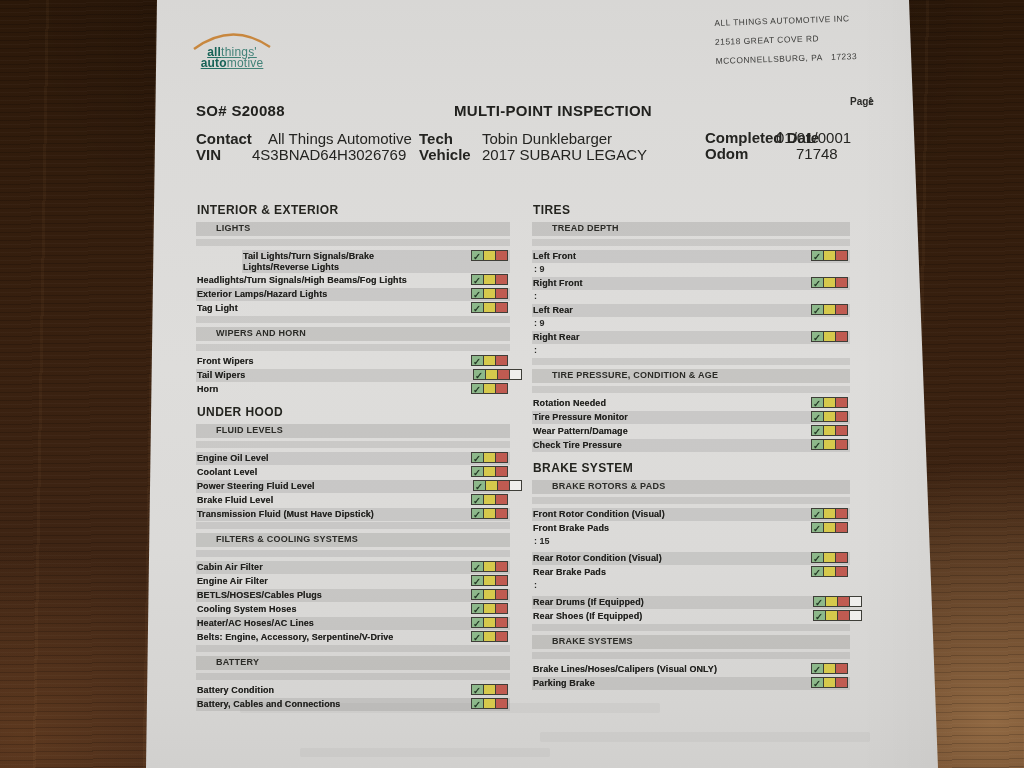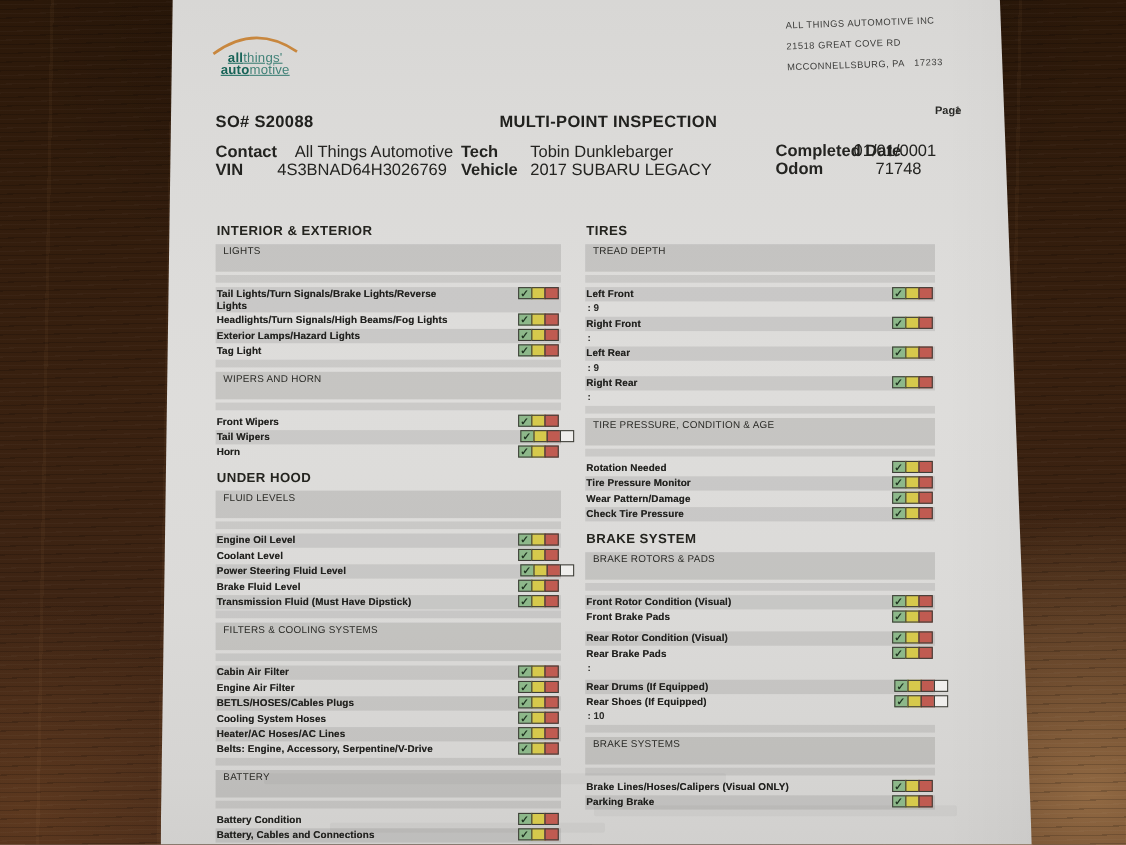--- a/index.html
+++ b/index.html
@@ -46,27 +46,27 @@
 
   .inf{position:absolute;font-size:15px;color:#242421;white-space:nowrap;}
   .inf.b{font-weight:bold;}
 
   
   .col{position:absolute;top:203px;color:#21211e;}
   .col.left{left:196px;width:314px;}
   .col.right{left:532px;width:318px;}
   .sec-title{font-size:12px;font-weight:bold;letter-spacing:.4px;color:#24241f;margin:9px 0 5px 1px;}
   .col > .sec-title:first-child{margin-top:0;}
-  .banner{height:25px;line-height:13px;background:rgba(42,42,38,.135);font-size:9px;font-weight:normal;
-          color:#2b2b27;letter-spacing:.25px;padding-left:7px;margin-bottom:3px;}
+  .banner{height:14px;line-height:13px;background:rgba(42,42,38,.135);font-size:9px;font-weight:bold;
+          color:#2b2b27;letter-spacing:.25px;padding-left:20px;margin-bottom:3px;}
   .sp{height:7px;background:rgba(42,42,38,.10);margin:1px 0 4px 0;}
   .row{position:relative;min-height:12px;line-height:11px;margin-bottom:1px;
        padding:1px 46px 0 1px;font-size:9px;font-weight:bold;letter-spacing:.1px;color:#21211e;}
   .row.shaded{background:rgba(42,42,38,.105);}
-  .row.two{padding-right:86px;}
+  .row.two{padding-right:86px;margin-left:46px;}
   .row.gap-top{margin-top:6px;}
   .lbl{text-shadow:0 0 .5px rgba(30,30,28,.55);}
   .boxes{position:absolute;right:2px;top:0;display:flex;}
   .boxes.four{right:-12px;}
   .bx{width:13px;height:11px;border:1px solid #3e3e38;box-sizing:border-box;margin-left:-1px;position:relative;}
   .bx.g{background:#8db88a;}
   .bx.y{background:#d6c94c;}
   .bx.r{background:#c05b51;}
   .bx.w{background:#efeeec;}
   .ck{position:absolute;left:1px;top:0;font-style:normal;font-size:9.5px;line-height:11px;
@@ -466,20 +466,21 @@
     <div class="row">
       <span class="lbl">Front Brake Pads</span>
       <span class="boxes">
           <span class="bx g">
             <i class="ck">✓</i>
           </span>
           <span class="bx y"></span>
           <span class="bx r"></span>
         </span>
     </div>
+    <div class="vrow"><span>: 15</span></div>
 
     <div class="row shaded gap-top">
       <span class="lbl">Rear Rotor Condition (Visual)</span>
       <span class="boxes">
           <span class="bx g">
             <i class="ck">✓</i>
           </span>
           <span class="bx y"></span>
           <span class="bx r"></span>
         </span>
@@ -511,21 +512,20 @@
       <span class="lbl">Rear Shoes (If Equipped)</span>
       <span class="boxes four">
           <span class="bx g">
             <i class="ck">✓</i>
           </span>
           <span class="bx y"></span>
           <span class="bx r"></span>
           <span class="bx w"></span>
         </span>
     </div>
-    <div class="vrow"><span>: 10</span></div>
 
     <div class="sp"></div>
     <div class="banner">BRAKE SYSTEMS</div>
     <div class="sp"></div>
 
     <div class="row">
       <span class="lbl">Brake Lines/Hoses/Calipers (Visual ONLY)</span>
       <span class="boxes">
           <span class="bx g">
             <i class="ck">✓</i>

